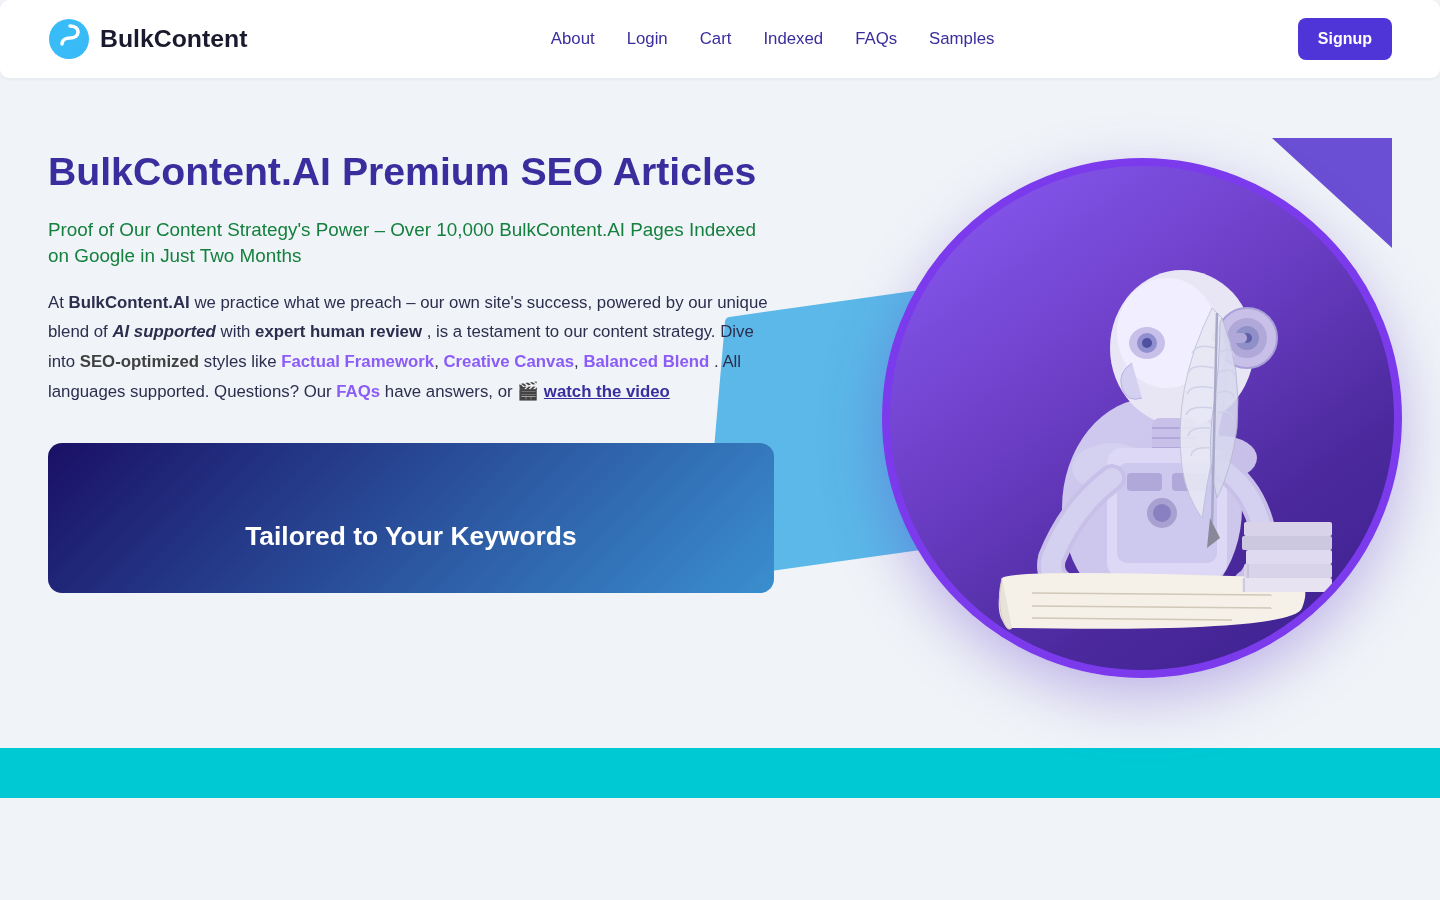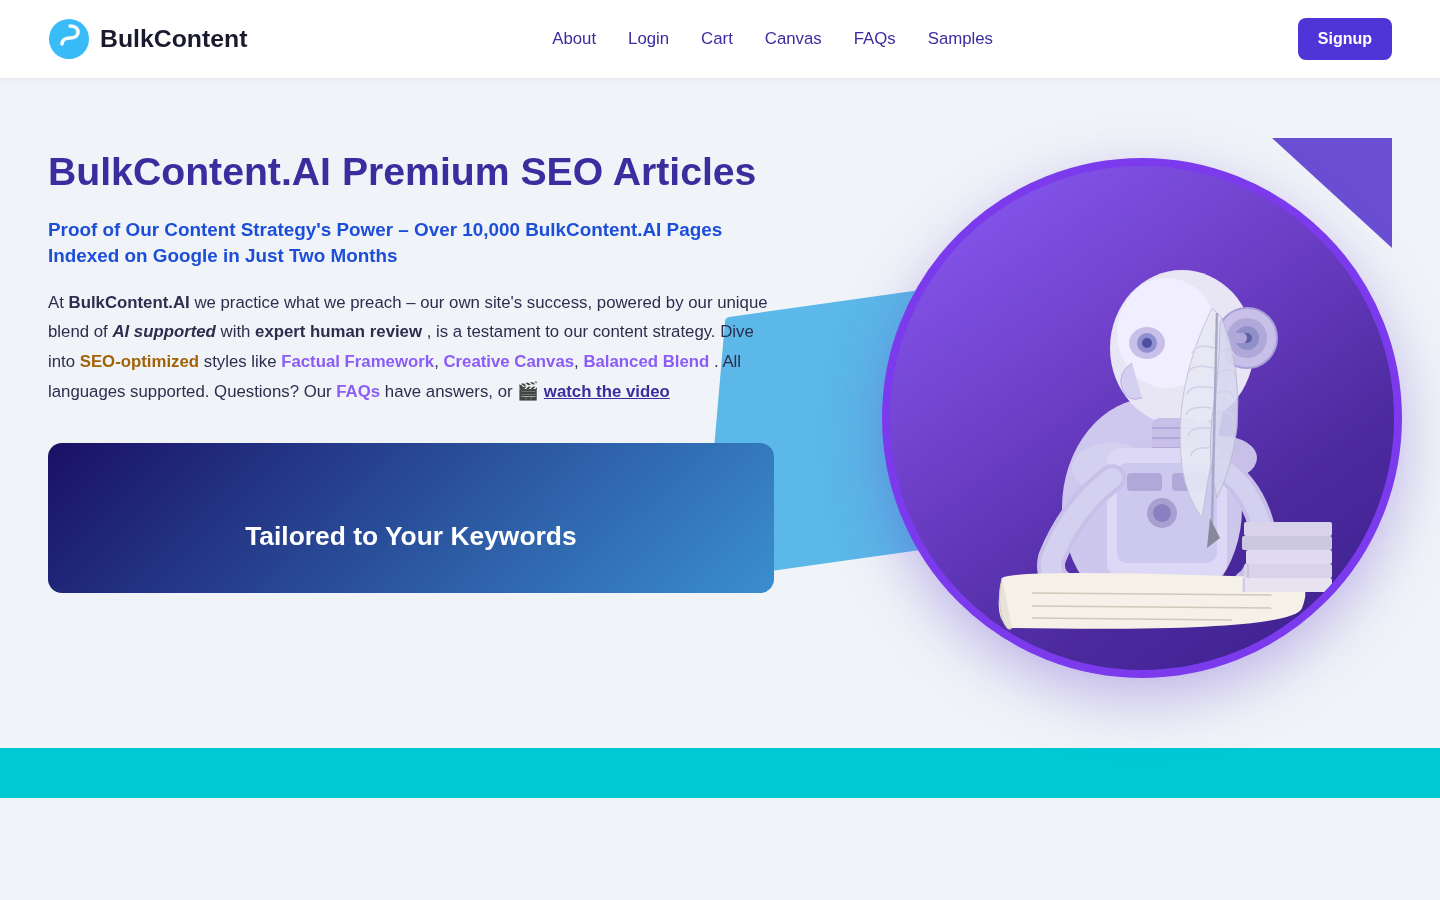--- a/index.html
+++ b/index.html
@@ -14,20 +14,21 @@
     nav {
       background: #fff;
       display: flex;
       align-items: center;
       justify-content: space-between;
       padding: 0 48px;
       height: 78px;
       box-shadow: 0 1px 4px rgba(0,0,0,0.06);
       position: relative;
       z-index: 10;
+      border-radius: 9px;
     }
     .logo-wrap {
       display: flex;
       align-items: center;
       gap: 10px;
       text-decoration: none;
     }
     .logo-icon {
       width: 42px;
       height: 42px;
@@ -83,22 +84,22 @@
     .hero-title {
       font-size: 2.45rem;
       font-weight: 800;
       color: #3a2d9e;
       line-height: 1.2;
       margin-bottom: 22px;
     }
 
     .hero-subtitle {
       font-size: 1.18rem;
-      font-weight: 700;
-      color: #1d4ed8;
+      font-weight: 400;
+      color: #15803d;
       line-height: 1.4;
       margin-bottom: 18px;
     }
 
     .hero-body {
       font-size: 1.05rem;
       color: #2d2d4e;
       line-height: 1.75;
       margin-bottom: 0;
     }
@@ -110,21 +111,21 @@
       font-weight: 700;
       font-style: italic;
       color: #2d2d4e;
     }
     .hero-body .expert-bold {
       font-weight: 800;
       color: #2d2d4e;
     }
     .hero-body .seo-bold {
       font-weight: 700;
-      color: #a16207;
+      color: #404040;
     }
     .hero-body .link-purple {
       color: #8b5cf6;
       font-weight: 700;
       text-decoration: none;
     }
     .hero-body .link-underline {
       color: #3a2d9e;
       font-weight: 600;
       text-decoration: underline;
@@ -239,21 +240,21 @@
         </linearGradient>
       </defs>
     </svg>
     <span class="logo-text">BulkContent</span>
   </a>
 
   <ul class="nav-links">
     <li><a href="#">About</a></li>
     <li><a href="#">Login</a></li>
     <li><a href="#">Cart</a></li>
-    <li><a href="#">Canvas</a></li>
+    <li><a href="#">Indexed</a></li>
     <li><a href="#">FAQs</a></li>
     <li><a href="#">Samples</a></li>
   </ul>
 
   <button class="signup-btn">Signup</button>
 </nav>
 
 <section class="hero">
   <div class="hero-left">
     <h1 class="hero-title">BulkContent.AI Premium SEO Articles</h1>

